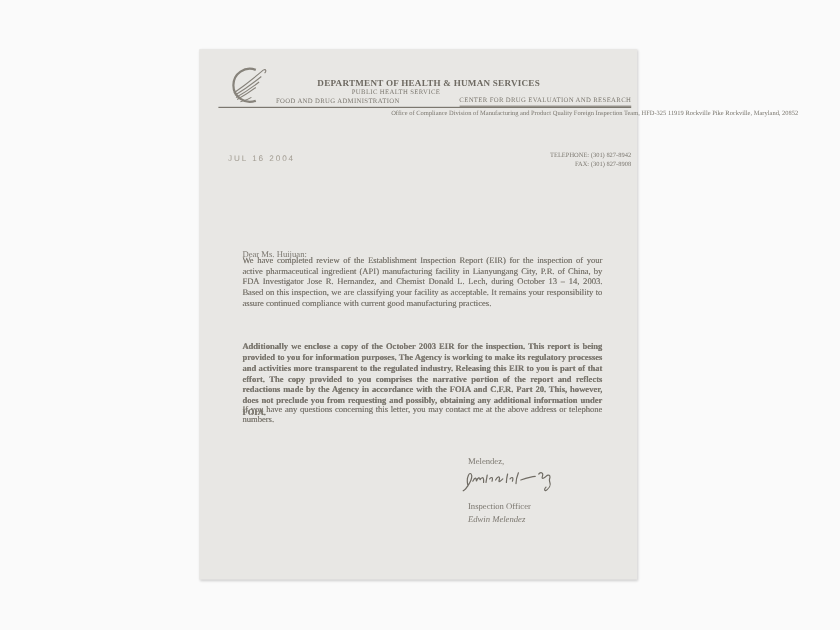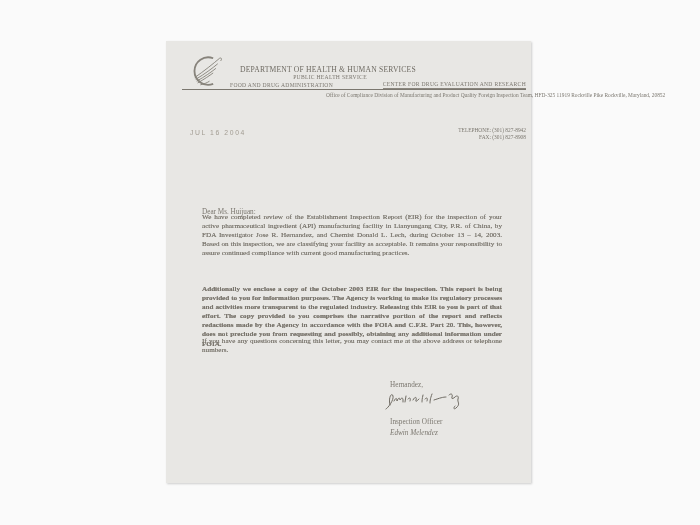--- a/index.html
+++ b/index.html
@@ -13,22 +13,23 @@
     position:absolute;left:166px;top:41px;width:365px;height:442px;
     background:#e8e7e4;
     box-shadow:1px 1px 2px rgba(0,0,0,0.18);
     color:#7b776f;
   }
   .paper *{position:absolute;}
   
   .logo{left:16px;top:12px;width:44px;height:38px;}
   .lh-dept{
     left:74px;top:24px;width:210px;
-    font-size:7.6px;font-weight:normal;letter-spacing:.2px;color:#6e6a62;
+    font-size:7.6px;font-weight:bold;letter-spacing:.2px;color:#6e6a62;
     white-space:nowrap;
+    text-align:right;
   }
   .lh-phs{left:74px;top:33px;width:180px;text-align:center;font-size:5.6px;letter-spacing:.3px;white-space:nowrap;}
   .lh-fda{left:64px;top:41px;font-size:5.6px;letter-spacing:.3px;white-space:nowrap;}
   .lh-center{
     right:5px;top:40px;font-size:5.6px;letter-spacing:.3px;white-space:nowrap;
     border-bottom:.5px solid #8a867e;padding-bottom:1px;
   }
   .lh-rule{left:16px;top:48px;width:344px;height:0;border-top:1px solid #7b776f;}
   .lh-office{
     right:5px;top:51px;width:200px;text-align:right;
@@ -85,21 +86,21 @@
 
     <div class="date-stamp">JUL 16 2004</div>
 
 
     <div class="salutation">Dear Ms. Huijuan:</div>
 
     <div class="para p1">We have completed review of the Establishment Inspection Report (EIR) for the inspection of your active pharmaceutical ingredient (API) manufacturing facility in Lianyungang City, P.R. of China, by FDA Investigator Jose R. Hernandez, and Chemist Donald L. Lech, during October 13 – 14, 2003.  Based on this inspection, we are classifying your facility as acceptable.  It remains your responsibility to assure continued compliance with current good manufacturing practices.</div>
     <div class="para p2">Additionally we enclose a copy of the October 2003 EIR for the inspection. This report is being provided to you for information purposes.  The Agency is working to make its regulatory processes and activities more transparent to the regulated industry.  Releasing this EIR to you is part of that effort.  The copy provided to you comprises the narrative portion of the report and reflects redactions made by the Agency in accordance with the FOIA and C.F.R. Part 20.  This, however, does not preclude you from requesting and possibly, obtaining any additional information under FOIA.</div>
     <div class="para p3">If you have any questions concerning this letter, you may contact me at the above address or telephone numbers.</div>
 
-    <div class="closing-val">Hernandez,</div>
+    <div class="closing-val">Melendez,</div>
     <svg class="signature" viewBox="0 0 86 24">
       <path d="M8 16 C6 8 10 3 11 7 C12 11 6 19 4 20 M12 12 C14 8 15 9 15 12 C16 9 18 8 18 11 C19 9 21 8 21 11 L21 13 M24 7 L23 13 M26 10 C28 8 29 9 28 12 M31 11 C33 7 35 8 34 11 C33 14 36 11 37 10 M41 6 C40 10 40 12 40 13 M43 10 C45 8 46 9 45 12 M50 5 C48 10 48 13 48 14 M52 11 C58 9 61 8 64 8 M67 6 C69 4 71 5 70 8 C69 11 72 9 73 8 C75 6 77 7 76 10 C75 13 79 15 74 19 C72 21 71 19 73 17" fill="none" stroke="#6f6b63" stroke-width="1" stroke-linecap="round"></path>
     </svg>
     <div class="closing-name">Edwin Melendez</div>
     <div class="closing-title">Inspection Officer</div>
 
   </div>
 </div>
 
 </body></html>

